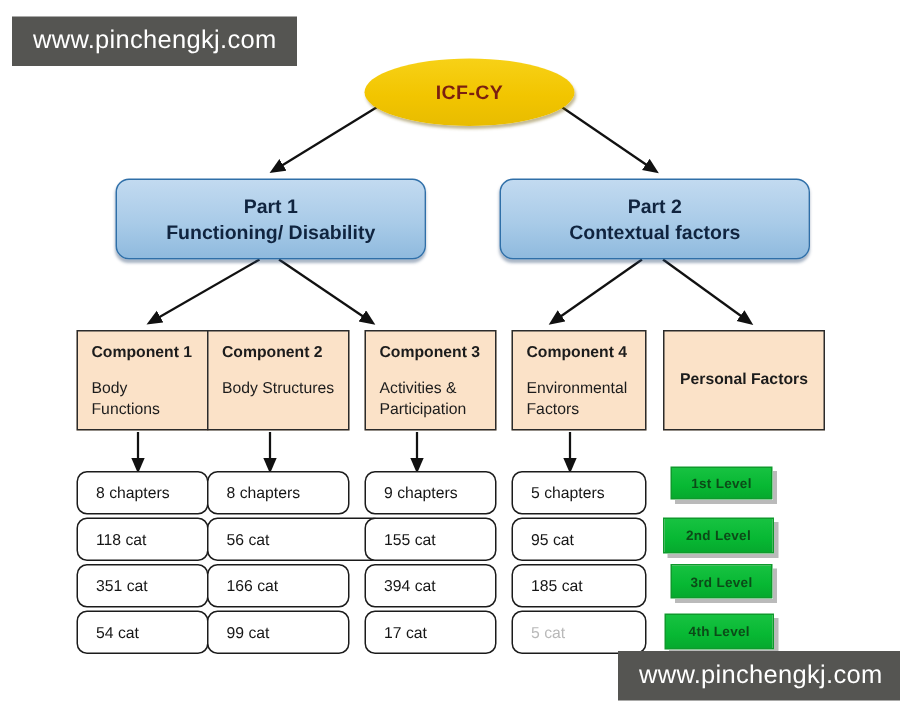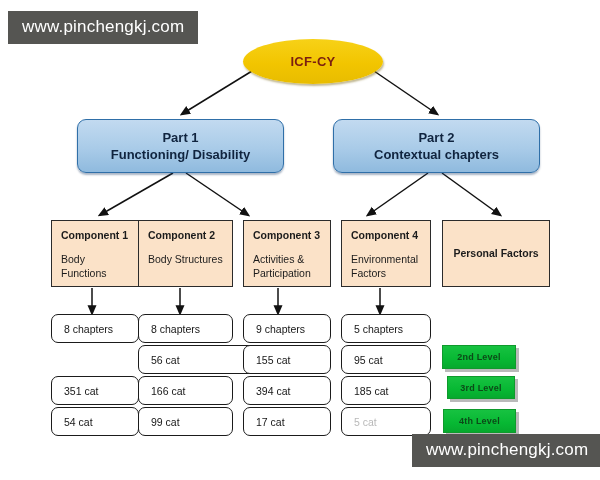--- a/index.html
+++ b/index.html
@@ -182,21 +182,21 @@
   <div id="root-node">
     <span class="root-label">ICF-CY</span>
   </div>
 
   <div class="part-box" id="part-1">
     <span>Part 1</span>
     <span>Functioning/ Disability</span>
   </div>
   <div class="part-box" id="part-2">
     <span>Part 2</span>
-    <span>Contextual chapters</span>
+    <span>Contextual factors</span>
   </div>
 
   <div class="component-box" id="component-1">
     <div class="comp-title">Component 1</div>
     <div class="comp-desc">Body Functions</div>
   </div>
   <div class="component-box" id="component-2">
     <div class="comp-title">Component 2</div>
     <div class="comp-desc">Body Structures</div>
   </div>
@@ -206,38 +206,40 @@
   </div>
   <div class="component-box" id="component-4">
     <div class="comp-title">Component 4</div>
     <div class="comp-desc">Environmental Factors</div>
   </div>
   <div class="component-box centered" id="personal-factors">
     <div class="comp-title">Personal Factors</div>
   </div>
 
   <div class="detail-box" style="left:51px; top:314px; width:88px; height:29px;">8 chapters</div>
+  <div class="detail-box" style="left:51px; top:345px; width:88px; height:29px;">118 cat</div>
   <div class="detail-box" style="left:51px; top:376px; width:88px; height:29px;">351 cat</div>
   <div class="detail-box" style="left:51px; top:407px; width:88px; height:29px;">54 cat</div>
 
   <div class="detail-box" style="left:138px; top:314px; width:95px; height:29px;">8 chapters</div>
   <div class="detail-box" style="left:138px; top:345px; width:118px; height:29px;">56 cat</div>
   <div class="detail-box" style="left:138px; top:376px; width:95px; height:29px;">166 cat</div>
   <div class="detail-box" style="left:138px; top:407px; width:95px; height:29px;">99 cat</div>
 
   <div class="detail-box" style="left:243px; top:314px; width:88px; height:29px;">9 chapters</div>
   <div class="detail-box" style="left:243px; top:345px; width:88px; height:29px;">155 cat</div>
   <div class="detail-box" style="left:243px; top:376px; width:88px; height:29px;">394 cat</div>
   <div class="detail-box" style="left:243px; top:407px; width:88px; height:29px;">17 cat</div>
 
   <div class="detail-box" style="left:341px; top:314px; width:90px; height:29px;">5 chapters</div>
   <div class="detail-box" style="left:341px; top:345px; width:90px; height:29px;">95 cat</div>
   <div class="detail-box" style="left:341px; top:376px; width:90px; height:29px;">185 cat</div>
   <div class="detail-box faded" style="left:341px; top:407px; width:90px; height:29px;">5 cat</div>
 
+  <div class="level-box" id="level-1">1st Level</div>
   <div class="level-box" id="level-2">2nd Level</div>
   <div class="level-box" id="level-3">3rd Level</div>
   <div class="level-box" id="level-4">4th Level</div>
 
   <div class="watermark" id="watermark-top">www.pinchengkj.com</div>
   <div class="watermark" id="watermark-bottom">www.pinchengkj.com</div>
 
 </div>
 
 </body></html>

